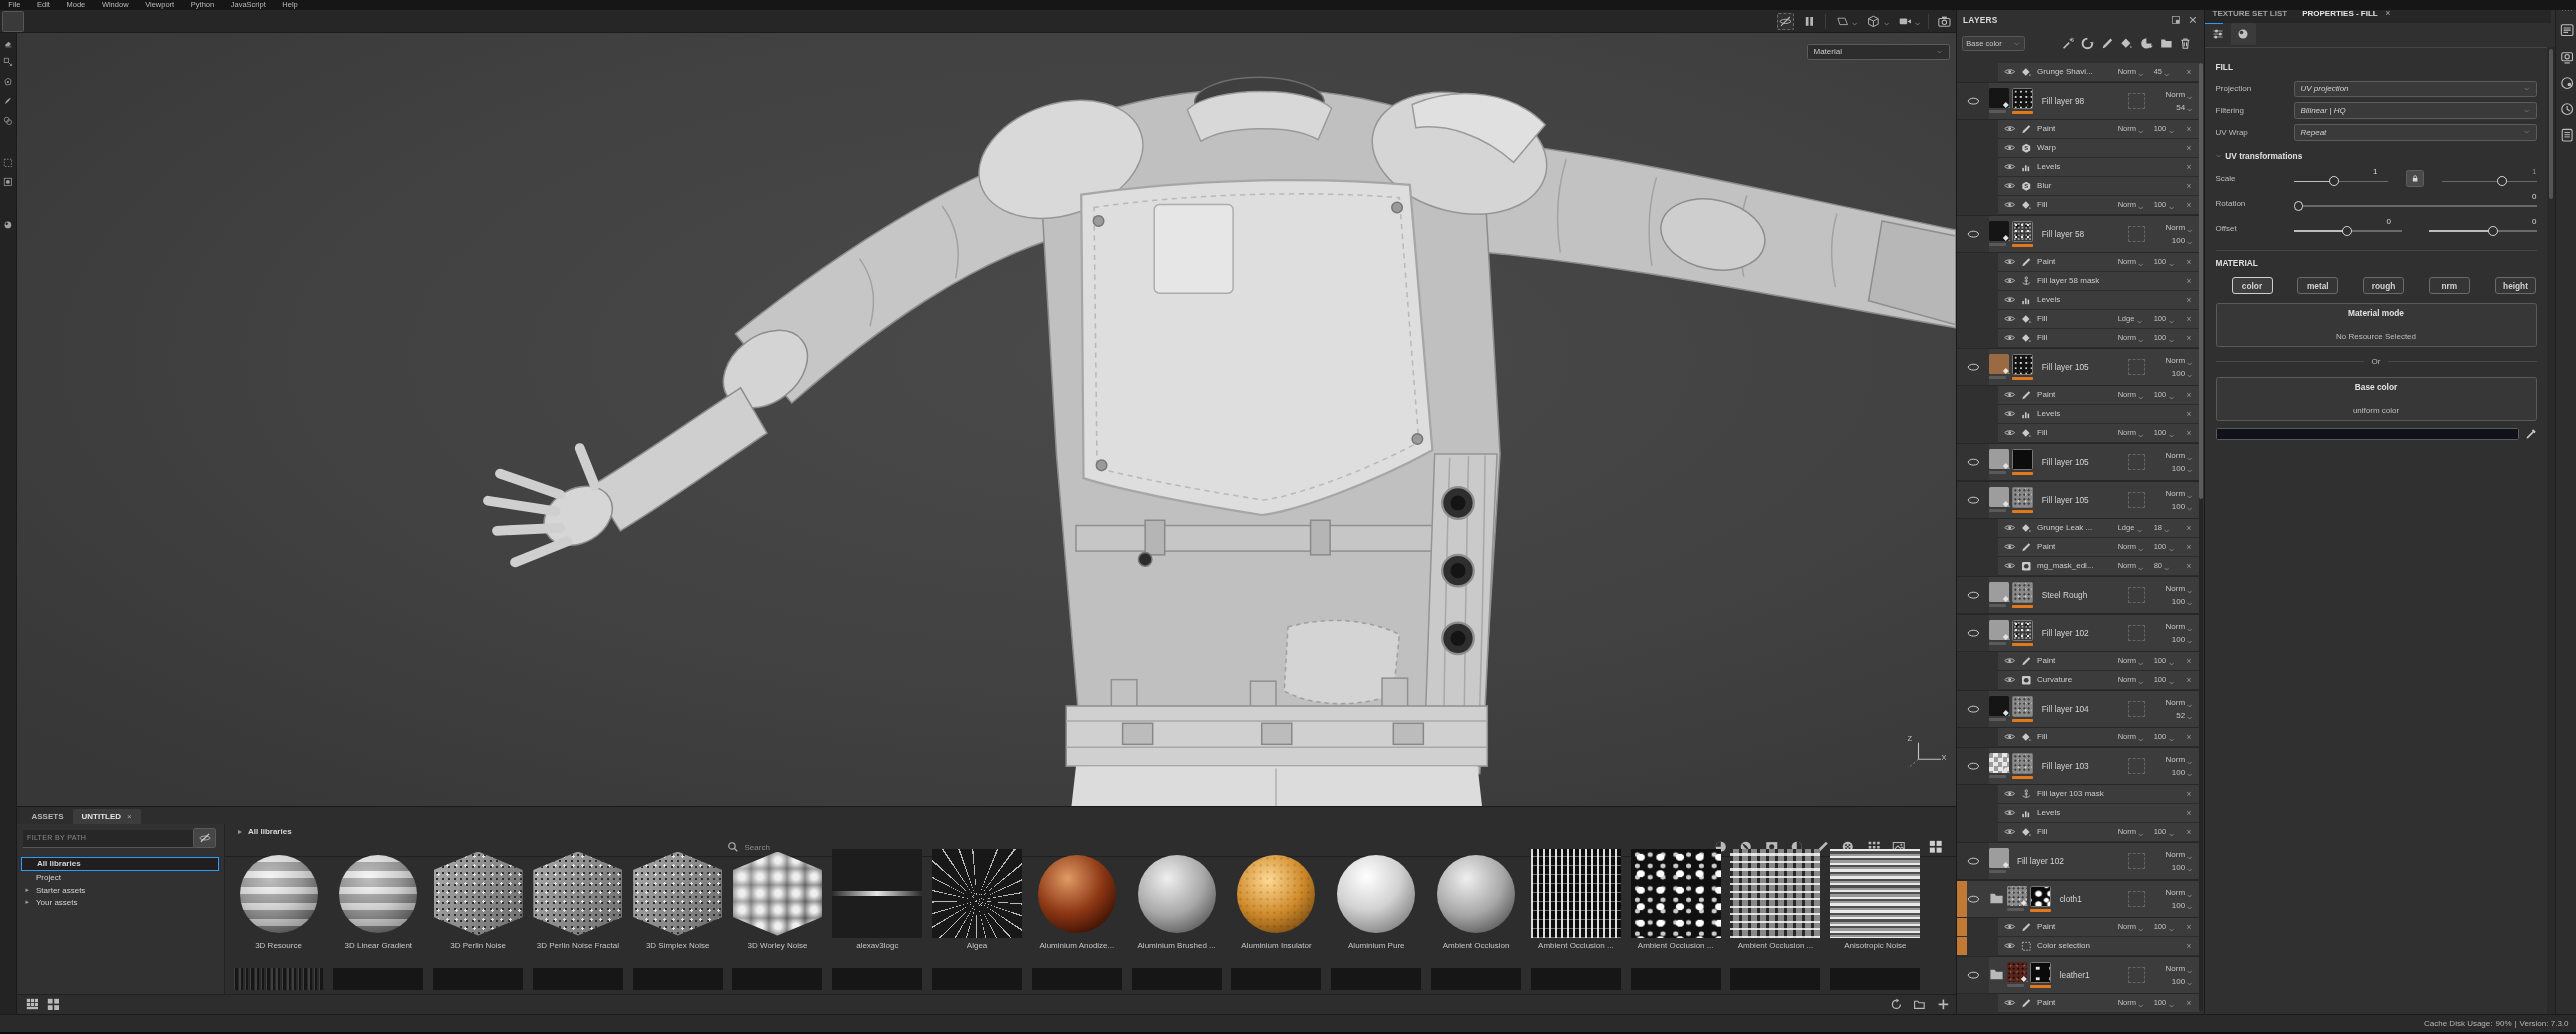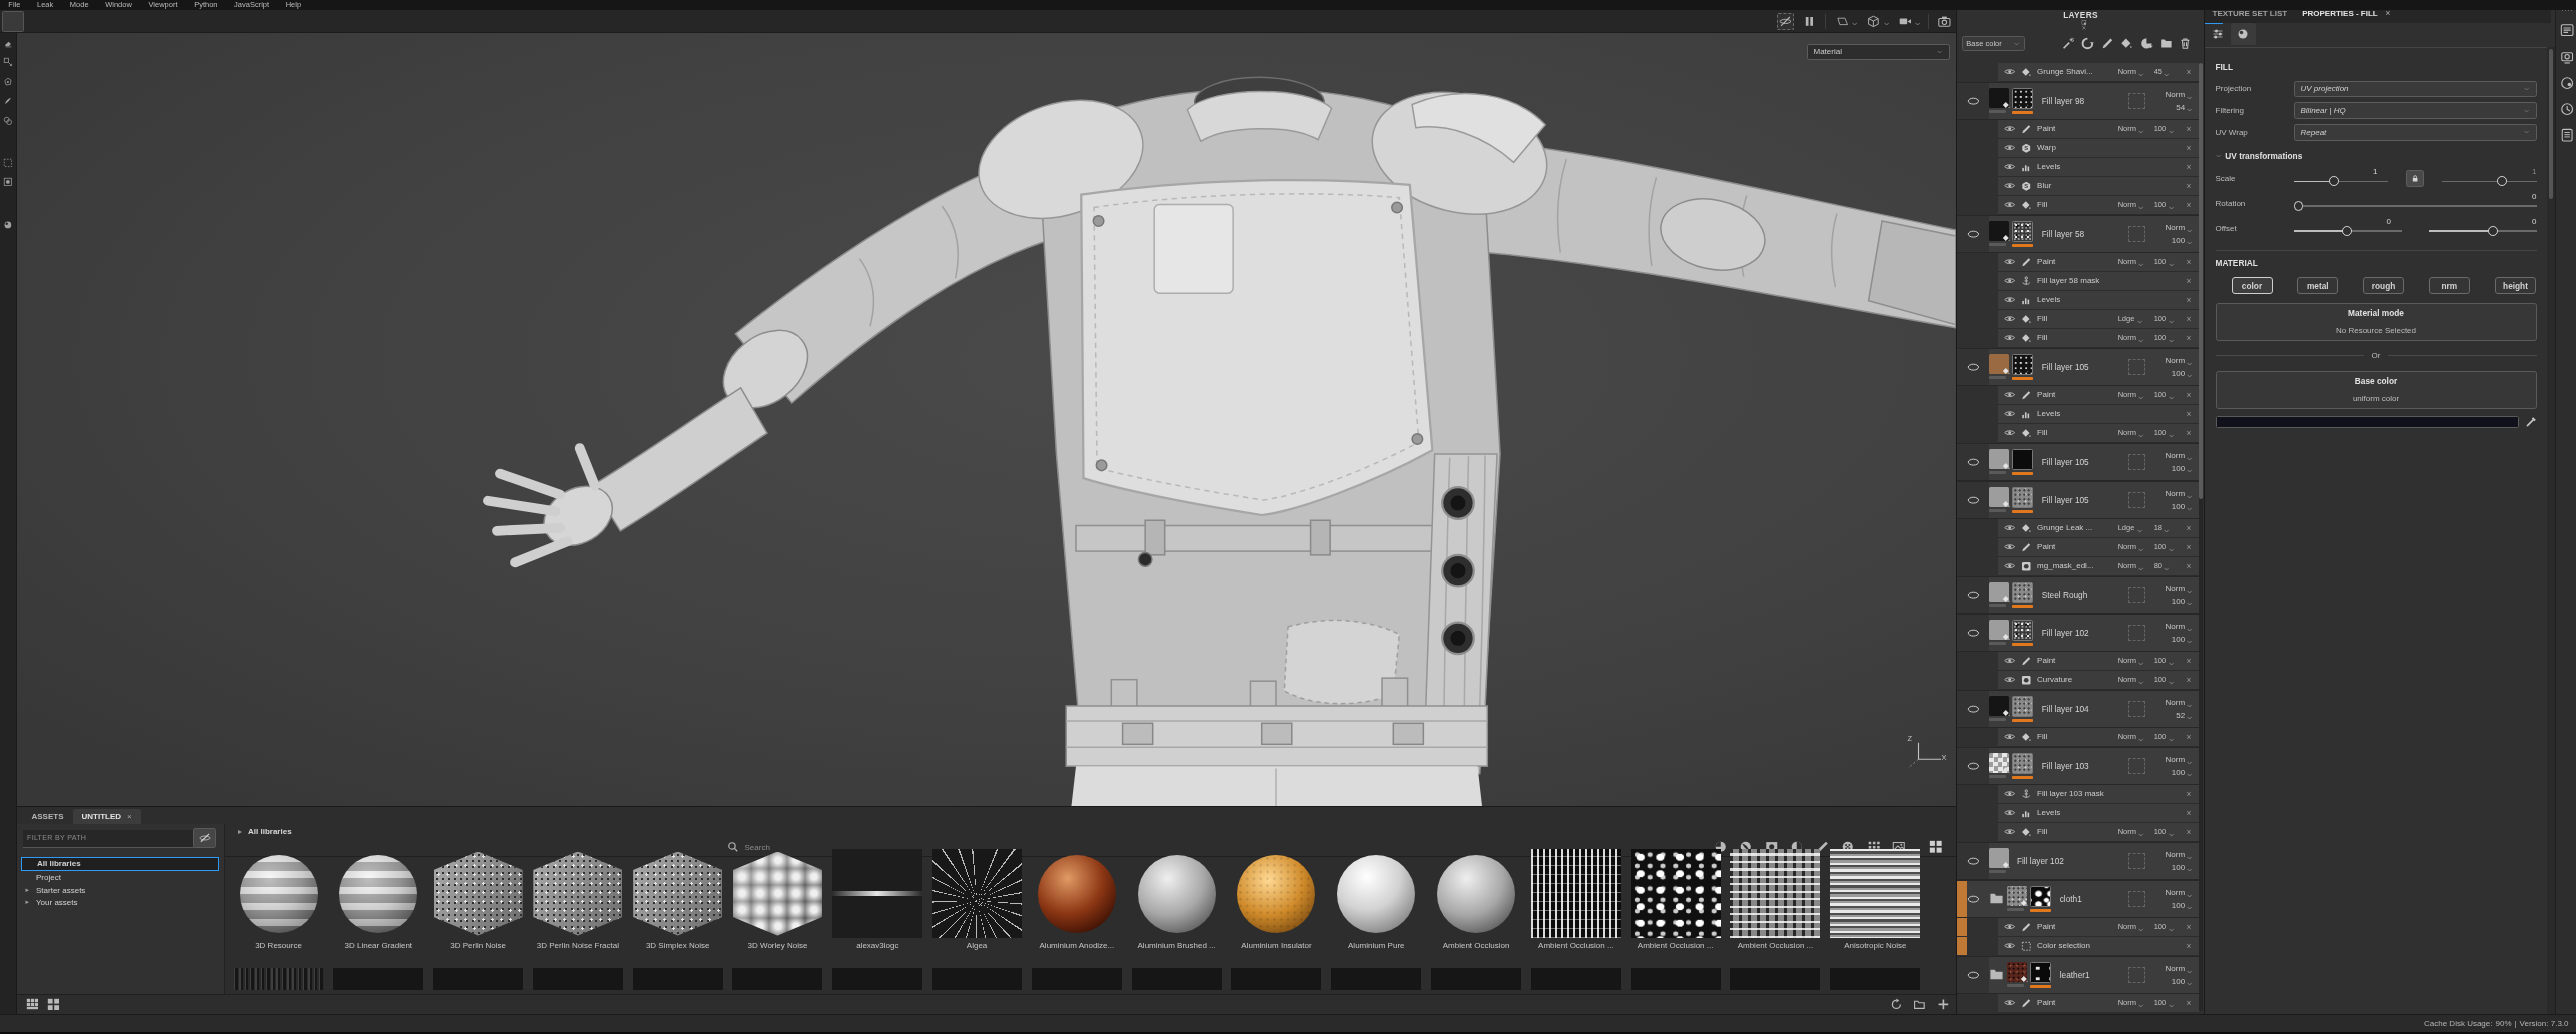--- a/index.html
+++ b/index.html
@@ -35,21 +35,21 @@
   #viewport { position:absolute; left:16.5px; top:33px; width:1939px; height:773px; overflow:hidden; background:#3c3c3c; }
   #shading-dd { position:absolute; right:6px; top:10.5px; width:143px; height:16.5px; background:#2d2d2d;
     border:0.8px solid #5c5c5c; border-radius:2.3px; font-size:8px; color:#cccccc;
     display:flex; align-items:center; padding:0 6px; }
   #shading-dd .dd-lab { flex:1; }
   #gizmo { position:absolute; right:9px; bottom:36px; width:45px; height:38px; color:#c2c2c2; font-size:7.5px; }
 
   
   #layers { position:absolute; left:1956px; top:9.8px; width:248px; height:1004px; background:#303030;
     border-left:0.8px solid #1a1a1a; overflow:hidden; z-index:25; }
-  #layers-head { height:21px; display:flex; align-items:center; padding:0 6px;flex-direction:column; }
+  #layers-head { height:21px; display:flex; align-items:center; padding:0 6px; }
   #layers-title { font-size:8.3px; font-weight:bold; color:#dddddd; letter-spacing:0.3px; flex:1; }
   .win-ic { color:#b0b0b0; margin-left:7.5px; width:9.8px; height:9.8px; }
   #layers-controls { height:25.6px; display:flex; align-items:center; padding:0 4.5px; }
   #channel-dd { width:63px; height:15px; background:#3a3a3a; border:0.8px solid #585858; border-radius:2.3px;
     font-size:7.5px; color:#c8c8c8; display:flex; align-items:center; padding:0 3.8px; }
   #channel-dd .dd-lab { flex:1; }
   #layers-tools { margin-left:auto; display:flex; gap:6.8px; align-items:center; padding-right:7.5px; }
   #layers-tools .lt2 { color:#c0c0c0; width:12.8px; height:12.8px; }
   #layers-rows { position:absolute; left:0; top:53px; right:5.3px; bottom:0; overflow:hidden; }
   #layers-scroll { position:absolute; right:0.8px; top:53px; width:3.8px; bottom:3px; background:#262626; border-radius:2.3px; }
@@ -137,21 +137,21 @@
     background:#2f2f2f; border:1.5px solid #d8d8d8; }
   .lockbtn { width:18px; height:16.5px; background:#4a4a4a; border:0.8px solid #5e5e5e; border-radius:2.3px;
     color:#d5d5d5; display:flex; align-items:center; justify-content:center; margin:0 6px; }
   .chan-row { display:flex; justify-content:space-between; margin:3px 0 9px; }
   .chan-btn { min-width:41px; padding:2.3px 7.5px; text-align:center; font-size:8.3px; font-weight:bold; color:#d2d2d2;
     background:#353535; border:0.8px solid #6a6a6a; border-radius:3px; }
   .chan-btn.active { border-color:#cfcfcf; background:#3e3e3e;margin-left:16px; }
   .bigbtn { width:100%; background:#373737; border:0.8px solid #5a5a5a; border-radius:2.3px; text-align:center;
     padding:4.5px 0; margin-bottom:7.5px; }
   .bigbtn .t1 { font-size:8.3px; font-weight:bold; color:#e2e2e2; }
-  .bigbtn .t2 { font-size:8px; color:#bdbdbd; margin-top:8px; }
+  .bigbtn .t2 { font-size:8px; color:#bdbdbd; margin-top:14px; }
   .or-div { display:flex; align-items:center; gap:7.5px; margin:10.5px 0; color:#bdbdbd; font-size:8px; }
   .or-div::before, .or-div::after { content:""; flex:1; height:0.8px; background:#4a4a4a; }
   .swatch-row { display:flex; align-items:center; gap:6px; }
   .swatch { flex:1; height:12px; border:0.8px solid #5a5a5a; border-radius:1.5px; }
   .dropper { width:12px; height:12px; color:#c8c8c8; }
   #props-scroll { position:absolute; left:342px; top:47px; bottom:0; width:7.5px; background:#2a2a2a; }
   #props-scroll .thumb { position:absolute; left:1.5px; top:1.5px; width:4.5px; height:150px; background:#555555; border-radius:2.3px; }
 
   
   #rightstrip { position:absolute; left:350px; top:0; width:22.6px; height:1014px; background:#2d2d2d;
@@ -242,21 +242,21 @@
   #taskbar-peek { position:absolute; left:0; top:1032px; width:2576px; height:2.3px; background:#0c0c0c; overflow:hidden; }
   #taskbar-peek span { position:absolute; left:2360px; top:0px; font-size:8.3px; color:#e8e8e8; }
 </style>
 </head>
 <body>
 
 <div id="app">
 
   <div id="menubar">
       <div class="menu-item">File</div>
-      <div class="menu-item">Leak</div>
+      <div class="menu-item">Edit</div>
       <div class="menu-item">Mode</div>
       <div class="menu-item">Window</div>
       <div class="menu-item">Viewport</div>
       <div class="menu-item">Python</div>
       <div class="menu-item">JavaScript</div>
       <div class="menu-item">Help</div>
     </div>
 
   <div id="toolbar">
     <div id="tool-current"></div>

